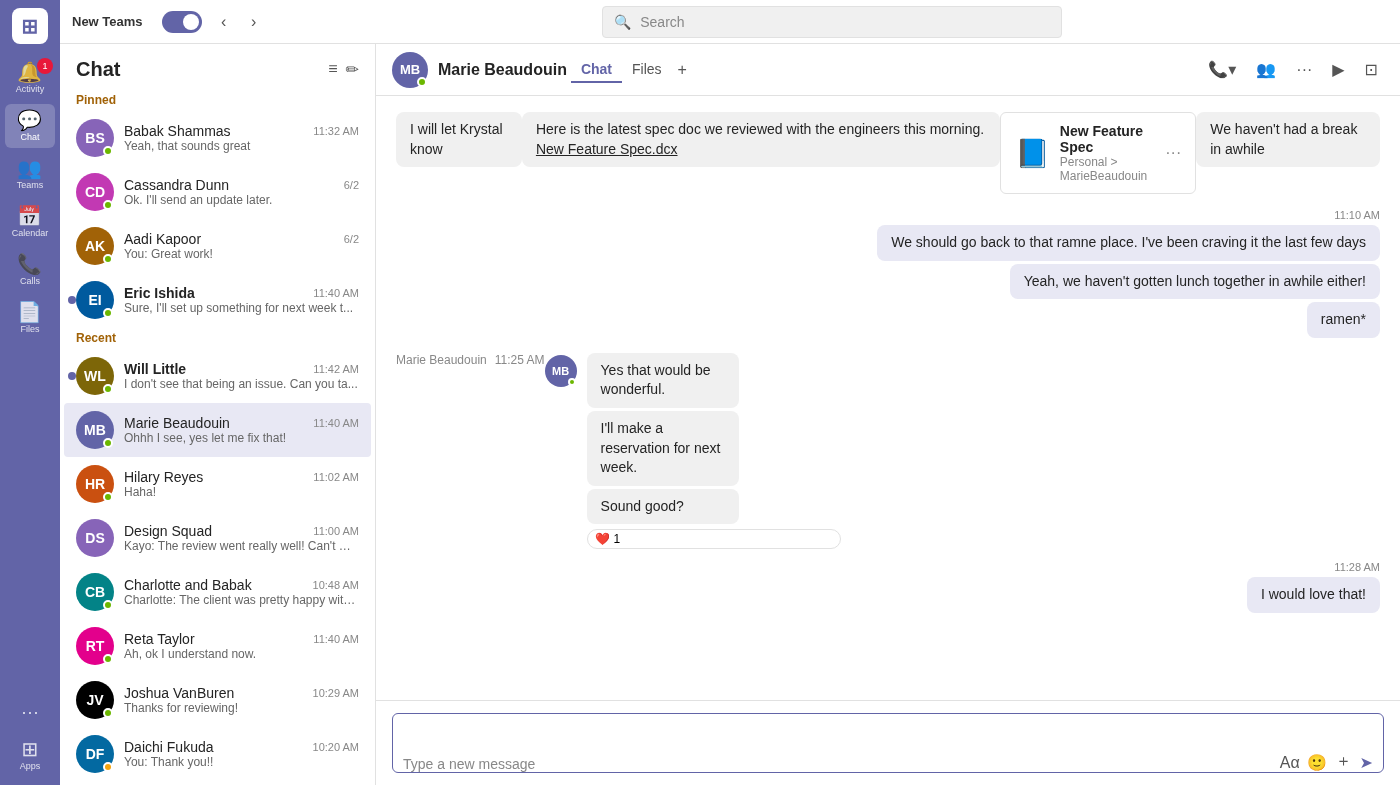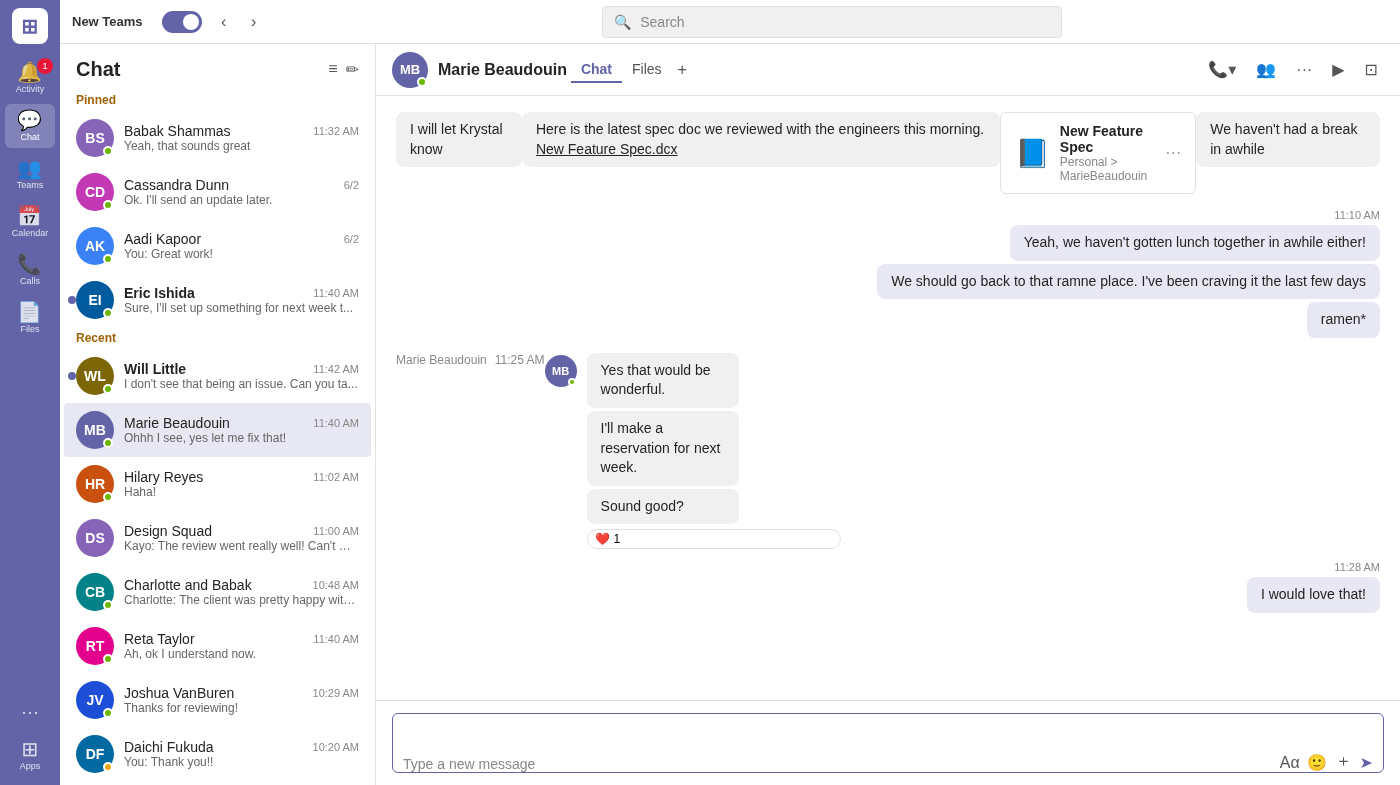--- a/index.html
+++ b/index.html
@@ -309,21 +309,21 @@
       <div class="chat-info">
         <div class="chat-name-row">
           <span class="chat-name">Cassandra Dunn</span>
           <span class="chat-time">6/2</span>
         </div>
         <div class="chat-preview">Ok. I'll send an update later.</div>
       </div>
     </div>
 
     <div class="chat-item">
-      <div class="avatar" style="background:#3b82f6">
+      <div class="avatar" style="background:#a16207">
         AK<div class="status-dot status-green"></div>
       </div>
       <div class="chat-info">
         <div class="chat-name-row">
           <span class="chat-name">Aadi Kapoor</span>
           <span class="chat-time">6/2</span>
         </div>
         <div class="chat-preview">You: Great work!</div>
       </div>
     </div>
@@ -417,21 +417,21 @@
       <div class="chat-info">
         <div class="chat-name-row">
           <span class="chat-name">Reta Taylor</span>
           <span class="chat-time">11:40 AM</span>
         </div>
         <div class="chat-preview">Ah, ok I understand now.</div>
       </div>
     </div>
 
     <div class="chat-item">
-      <div class="avatar" style="background:#1d4ed8">
+      <div class="avatar" style="background:#000000">
         JV<div class="status-dot status-green"></div>
       </div>
       <div class="chat-info">
         <div class="chat-name-row">
           <span class="chat-name">Joshua VanBuren</span>
           <span class="chat-time">10:29 AM</span>
         </div>
         <div class="chat-preview">Thanks for reviewing!</div>
       </div>
     </div>
@@ -491,22 +491,22 @@
           <div class="file-name">New Feature Spec</div>
           <div class="file-path">Personal &gt; MarieBeaudouin</div>
         </div>
         <span class="file-more">···</span>
       </div>
       <div class="msg-bubble incoming">We haven't had a break in awhile</div>
     </div>
 
     <div class="msg-group msg-outgoing">
       <div class="msg-timestamp">11:10 AM</div>
+      <div class="msg-bubble outgoing">We should go back to that ramne place. I've been craving it the last few days</div>
       <div class="msg-bubble outgoing">Yeah, we haven't gotten lunch together in awhile either!</div>
-      <div class="msg-bubble outgoing">We should go back to that ramne place. I've been craving it the last few days</div>
       <div class="msg-bubble outgoing">ramen*</div>
     </div>
 
     <div class="msg-group msg-incoming">
       <div class="msg-sender-info">
         <span>Marie Beaudouin</span>
         <span>11:25 AM</span>
       </div>
       <div class="msg-with-avatar">
         <div class="msg-avatar" style="background:#6264a7">

